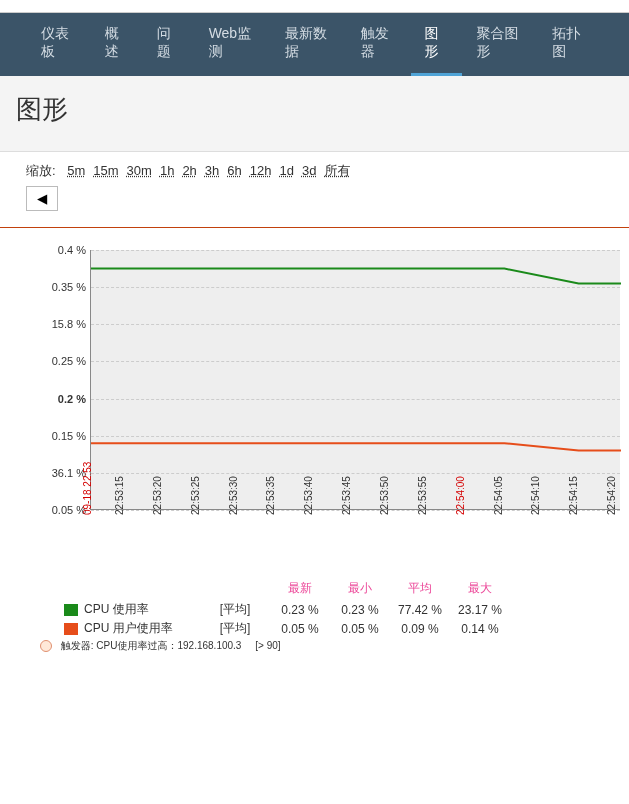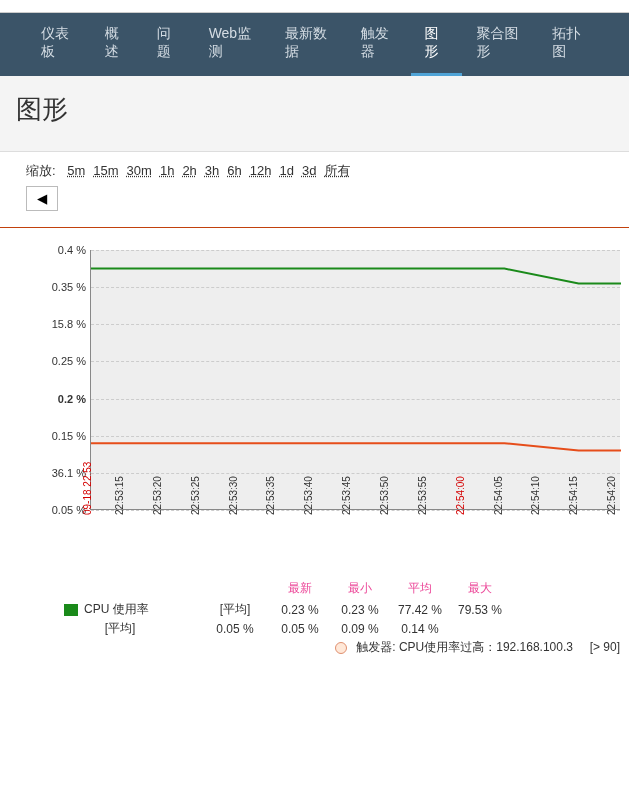--- a/index.html
+++ b/index.html
@@ -160,22 +160,21 @@
   .legend-swatch {
     display: inline-block;
     width: 14px; height: 12px;
     margin-right: 6px;
     vertical-align: middle;
   }
   .legend-row span { text-align: center; }
   .legend-row .name { text-align: left; padding-left: 24px; }
   .trigger-row {
     margin-top: 0;
-    font-size: 12px;
-    text-align: right;
+    font-size: 10px;
   }
   .trigger-swatch {
     display: inline-block;
     width: 12px; height: 12px;
     border-radius: 50%;
     border: 1px solid #e09070;
     background: #ffe8d8;
     margin-right: 6px;
     vertical-align: middle;
   }
@@ -260,23 +259,24 @@
         <span>平均</span>
         <span>最大</span>
       </div>
       <div id="legend-rows">
           <div class="legend-row">
             <span class="name"><span class="legend-swatch" style="background: rgb(26, 138, 26);"></span><span>CPU 使用率</span></span>
             <span>[平均]</span>
             <span>0.23 %</span>
             <span>0.23 %</span>
             <span>77.42 %</span>
-            <span>79.53 %</span>
+            <span>23.17 %</span>
           </div>
           <div class="legend-row">
+            <span class="name"><span class="legend-swatch" style="background: rgb(230, 77, 26);"></span><span>CPU 用户使用率</span></span>
             <span>[平均]</span>
             <span>0.05 %</span>
             <span>0.05 %</span>
             <span>0.09 %</span>
             <span>0.14 %</span>
           </div>
         </div>
       <div class="trigger-row">
         <span class="trigger-swatch"></span>
         <span>触发器: CPU使用率过高：192.168.100.3</span>

